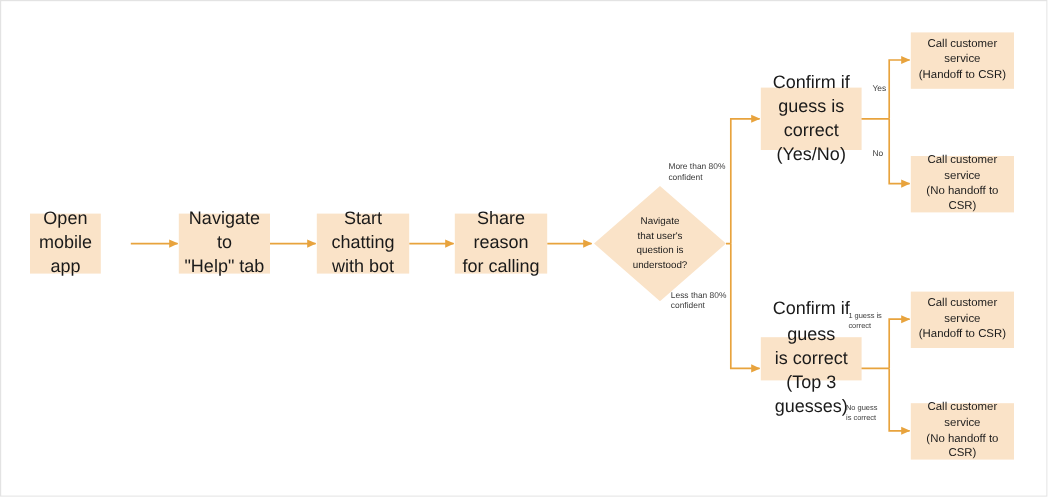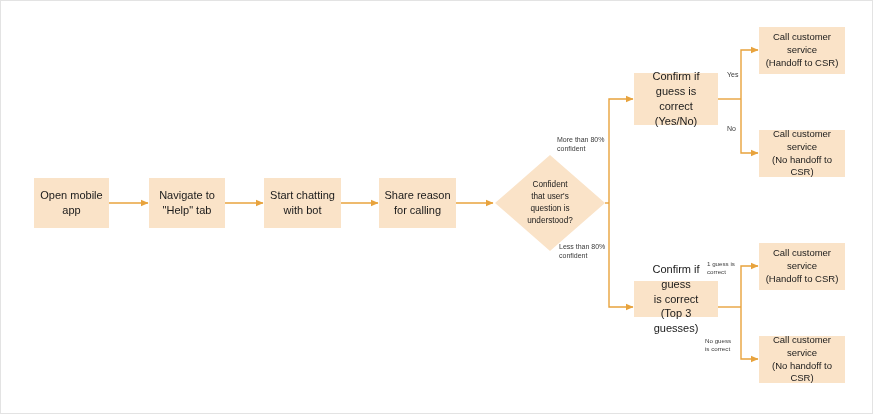--- a/index.html
+++ b/index.html
@@ -27,21 +27,21 @@
     height: 414px;
   }
   .node {
     position: absolute;
     background: #FAE3C8;
     display: flex;
     align-items: center;
     justify-content: center;
     text-align: center;
     color: #1a1a1a;
-    font-size: 11px;
+    font-size: 15px;
     line-height: 1.35;
     box-sizing: border-box;
     padding: 2px 4px;
   }
   .node-label {
     display: block;
     white-space: pre-line;
   }
   .diamond-wrap {
     position: absolute;
@@ -102,21 +102,21 @@
       <path d="M740,306 L740,265 L757,265"></path>
       <path d="M740,306 L740,358 L757,358"></path>
     </g>
     <g stroke="#E8A33D" stroke-width="1.4" fill="none">
       <path d="M604,202 L608,202"></path>
       <path d="M716,98 L740,98"></path>
       <path d="M716,306 L740,306"></path>
     </g>
   </svg>
 
-  <div class="node" style="left:33px; top:177px; width:75px; height:50px;">
+  <div class="node" style="left:24px; top:177px; width:59px; height:50px;">
     <span class="node-label">Open mobile
 app</span>
   </div>
 
   <div class="node" style="left:263px; top:177px; width:77px; height:50px;">
     <span class="node-label">Start chatting
 with bot</span>
   </div>
 
   <div class="node" style="left:148px; top:177px; width:76px; height:50px;">
@@ -124,21 +124,21 @@
 "Help" tab</span>
   </div>
 
   <div class="node" style="left:378px; top:177px; width:77px; height:50px;align-items:center;">
     <span class="node-label">Share reason
 for calling</span>
   </div>
 
   <div class="diamond-wrap" style="left:494px; top:154px;">
     <div class="diamond-shape"></div>
-    <div class="diamond-text">Confident
+    <div class="diamond-text">Navigate
 that user's
 question is
 understood?</div>
   </div>
 
   <div class="node" style="left:633px; top:72px; width:84px; height:52px;">
     <span class="node-label">Confirm if
 guess is correct
 (Yes/No)</span>
   </div>

